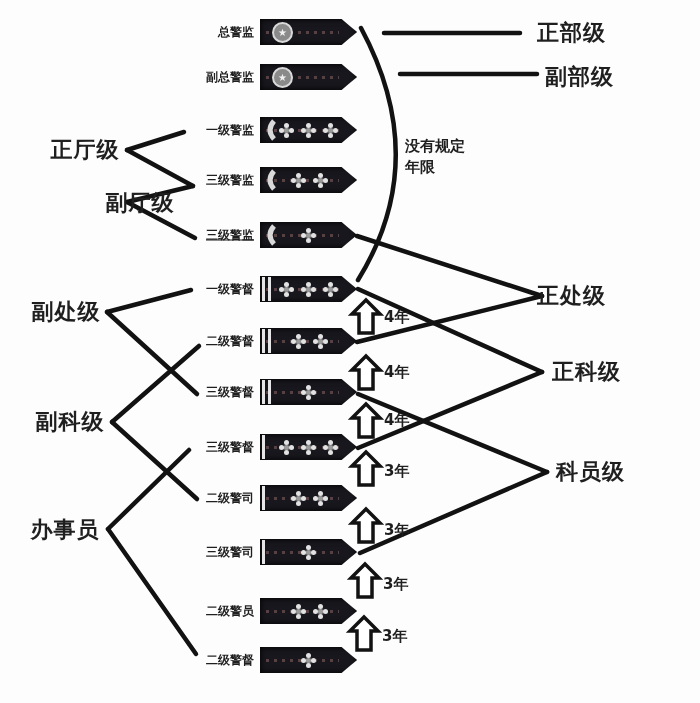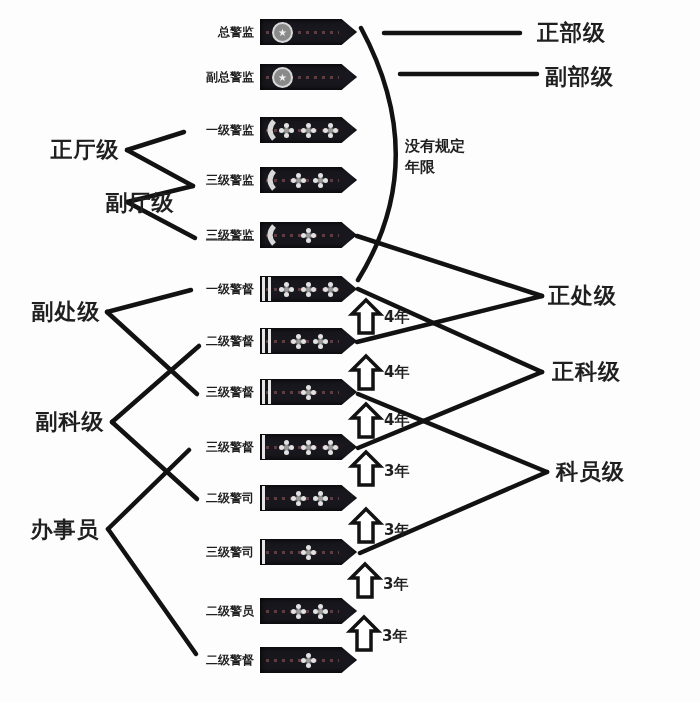--- a/index.html
+++ b/index.html
@@ -197,21 +197,21 @@
   <div id="llv">
       <div class="lvl" style="left: 85px; top: 150px;">正厅级</div>
       <div class="lvl" style="left: 92px; top: 203px; margin-left: 48px;">副厅级</div>
       <div class="lvl" style="left: 66px; top: 312px;">副处级</div>
       <div class="lvl" style="left: 70px; top: 422px;">副科级</div>
       <div class="lvl" style="left: 65px; top: 530px;">办事员</div>
     </div>
   <div id="rlv">
       <div class="lvl-r" style="left: 537px; top: 33px;">正部级</div>
       <div class="lvl-r" style="left: 545px; top: 77px;">副部级</div>
-      <div class="lvl-r" style="left: 548px; top: 296px;">正处级</div>
+      <div class="lvl-r" style="left: 537px; top: 296px;">正处级</div>
       <div class="lvl-r" style="left: 552px; top: 372px;">正科级</div>
       <div class="lvl-r" style="left: 556px; top: 472px;">科员级</div>
     </div>
   <div class="note">
     <div>没有规定</div>
     <div>年限</div>
   </div>
   <div id="yrs">
       <div class="yr" style="left: 384px; top: 317px;">4年</div>
       <div class="yr" style="left: 384px; top: 372px;">4年</div>

